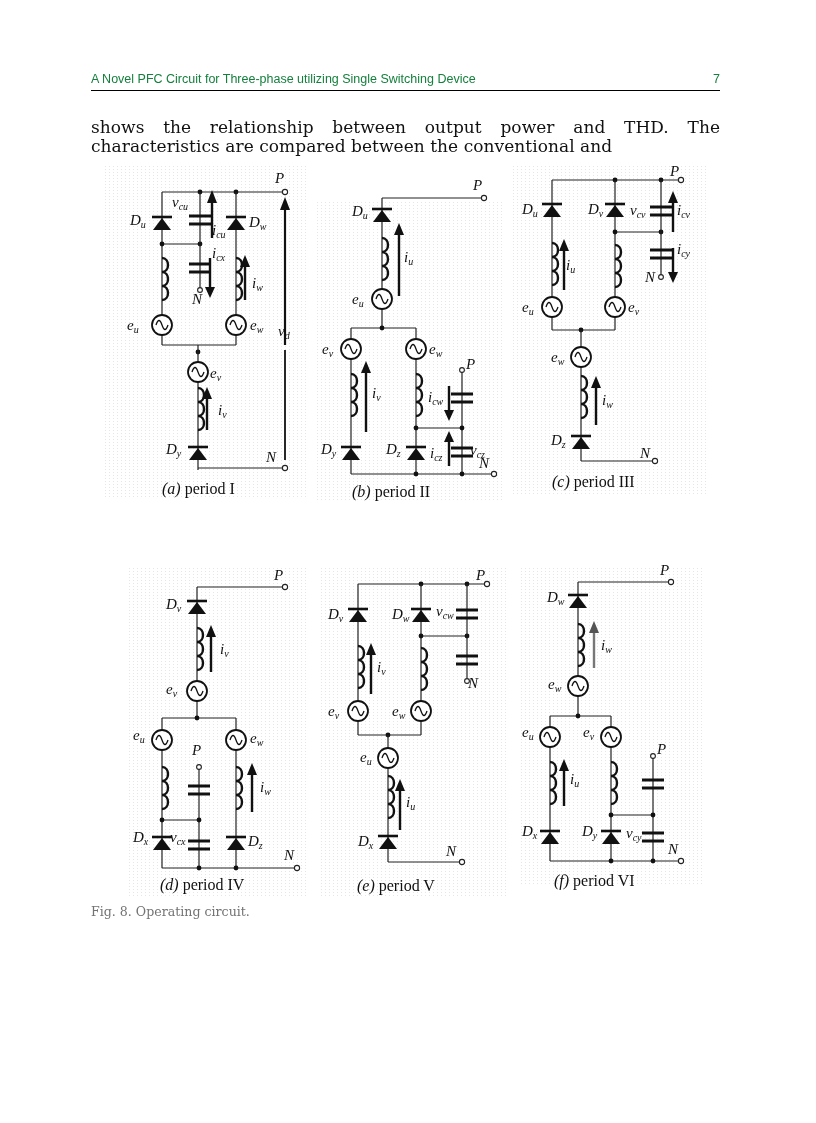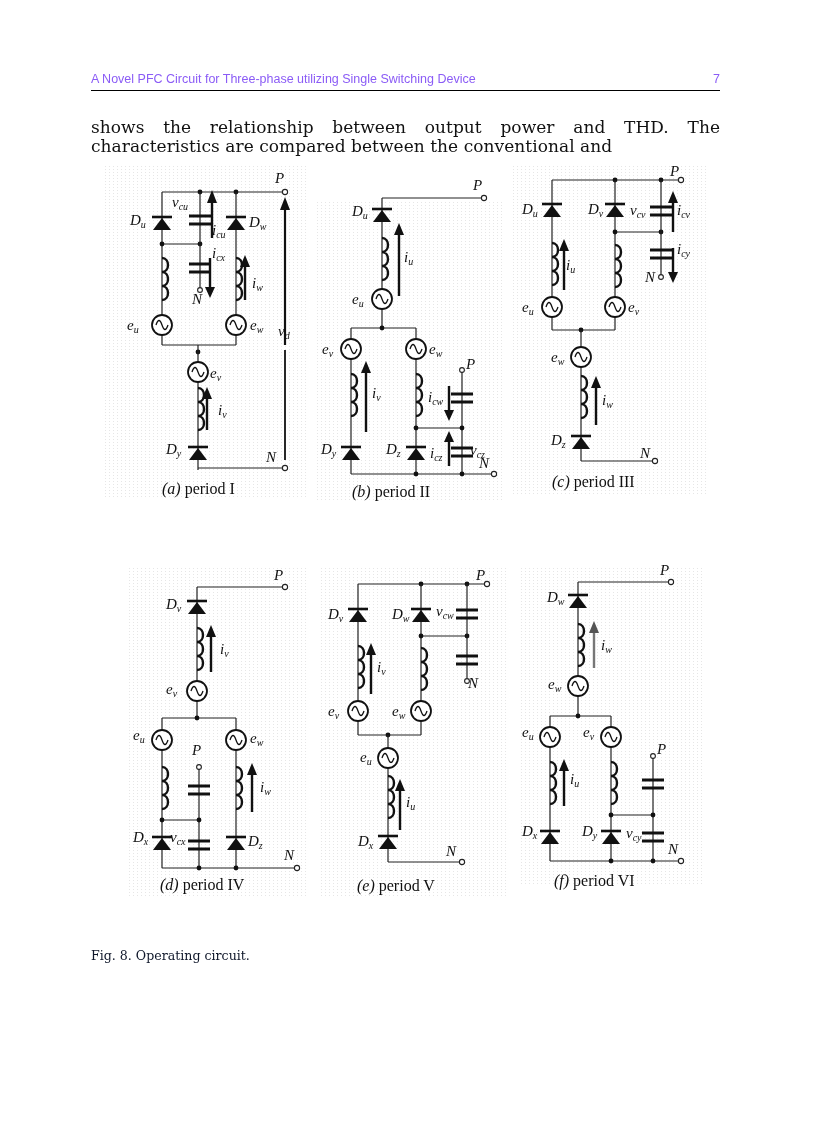--- a/index.html
+++ b/index.html
@@ -1,20 +1,20 @@
 <!DOCTYPE html>
 <html><head>
 <meta charset="utf-8">
 <style>
   html, body { margin: 0; padding: 0; background: #ffffff; }
   body { width: 816px; height: 1123px; position: relative; overflow: hidden; }
   .running-head {
     position: absolute; left: 91px; top: 72px; width: 629px; height: 18px;
     border-bottom: 1.3px solid #000;
-    font-family: "Liberation Sans", sans-serif; font-size: 12.5px; color: #8b5cf6;
+    font-family: "Liberation Sans", sans-serif; font-size: 12.5px; color: #15803d;
   }
   .running-head .title { position: absolute; left: 0; top: 0; }
   .running-head .page { position: absolute; right: 0; top: 0; }
   .body-text {
     position: absolute; left: 91px; top: 118px; width: 629px;
     font-family: "DejaVu Serif", serif; font-size: 17px; line-height: 19px; color: #111;
     text-align: justify; letter-spacing: 0.05px;
   }
   .figure { position: absolute; left: 0; top: 0; }
   svg text { font-family: "Liberation Serif", serif; font-style: italic; fill: #111; }
@@ -24,22 +24,22 @@
   .cap-it { font-style: italic; }
   .w { stroke: #222; stroke-width: 1.2; fill: none; }
   .coil { stroke: #111; stroke-width: 2.4; fill: none; }
   .plate { stroke: #111; stroke-width: 3; }
   .dot { fill: #111; }
   .term { fill: #fff; stroke: #222; stroke-width: 1.1; }
   .diode { fill: #111; }
   .src { fill: #fff; stroke: #111; stroke-width: 1.8; }
   .arrow { fill: #111; }
   .caption {
-    position: absolute; left: 91px; top: 948px;
-    font-family: "DejaVu Serif", serif; font-size: 12.6px; color: #0f172a;
+    position: absolute; left: 91px; top: 904px;
+    font-family: "DejaVu Serif", serif; font-size: 12.6px; color: #737373;
   }
 </style>
 </head>
 <body>
 
 <div class="running-head">
   <span class="title">A Novel PFC Circuit for Three-phase utilizing Single Switching Device</span>
   <span class="page">7</span>
 </div>
 

